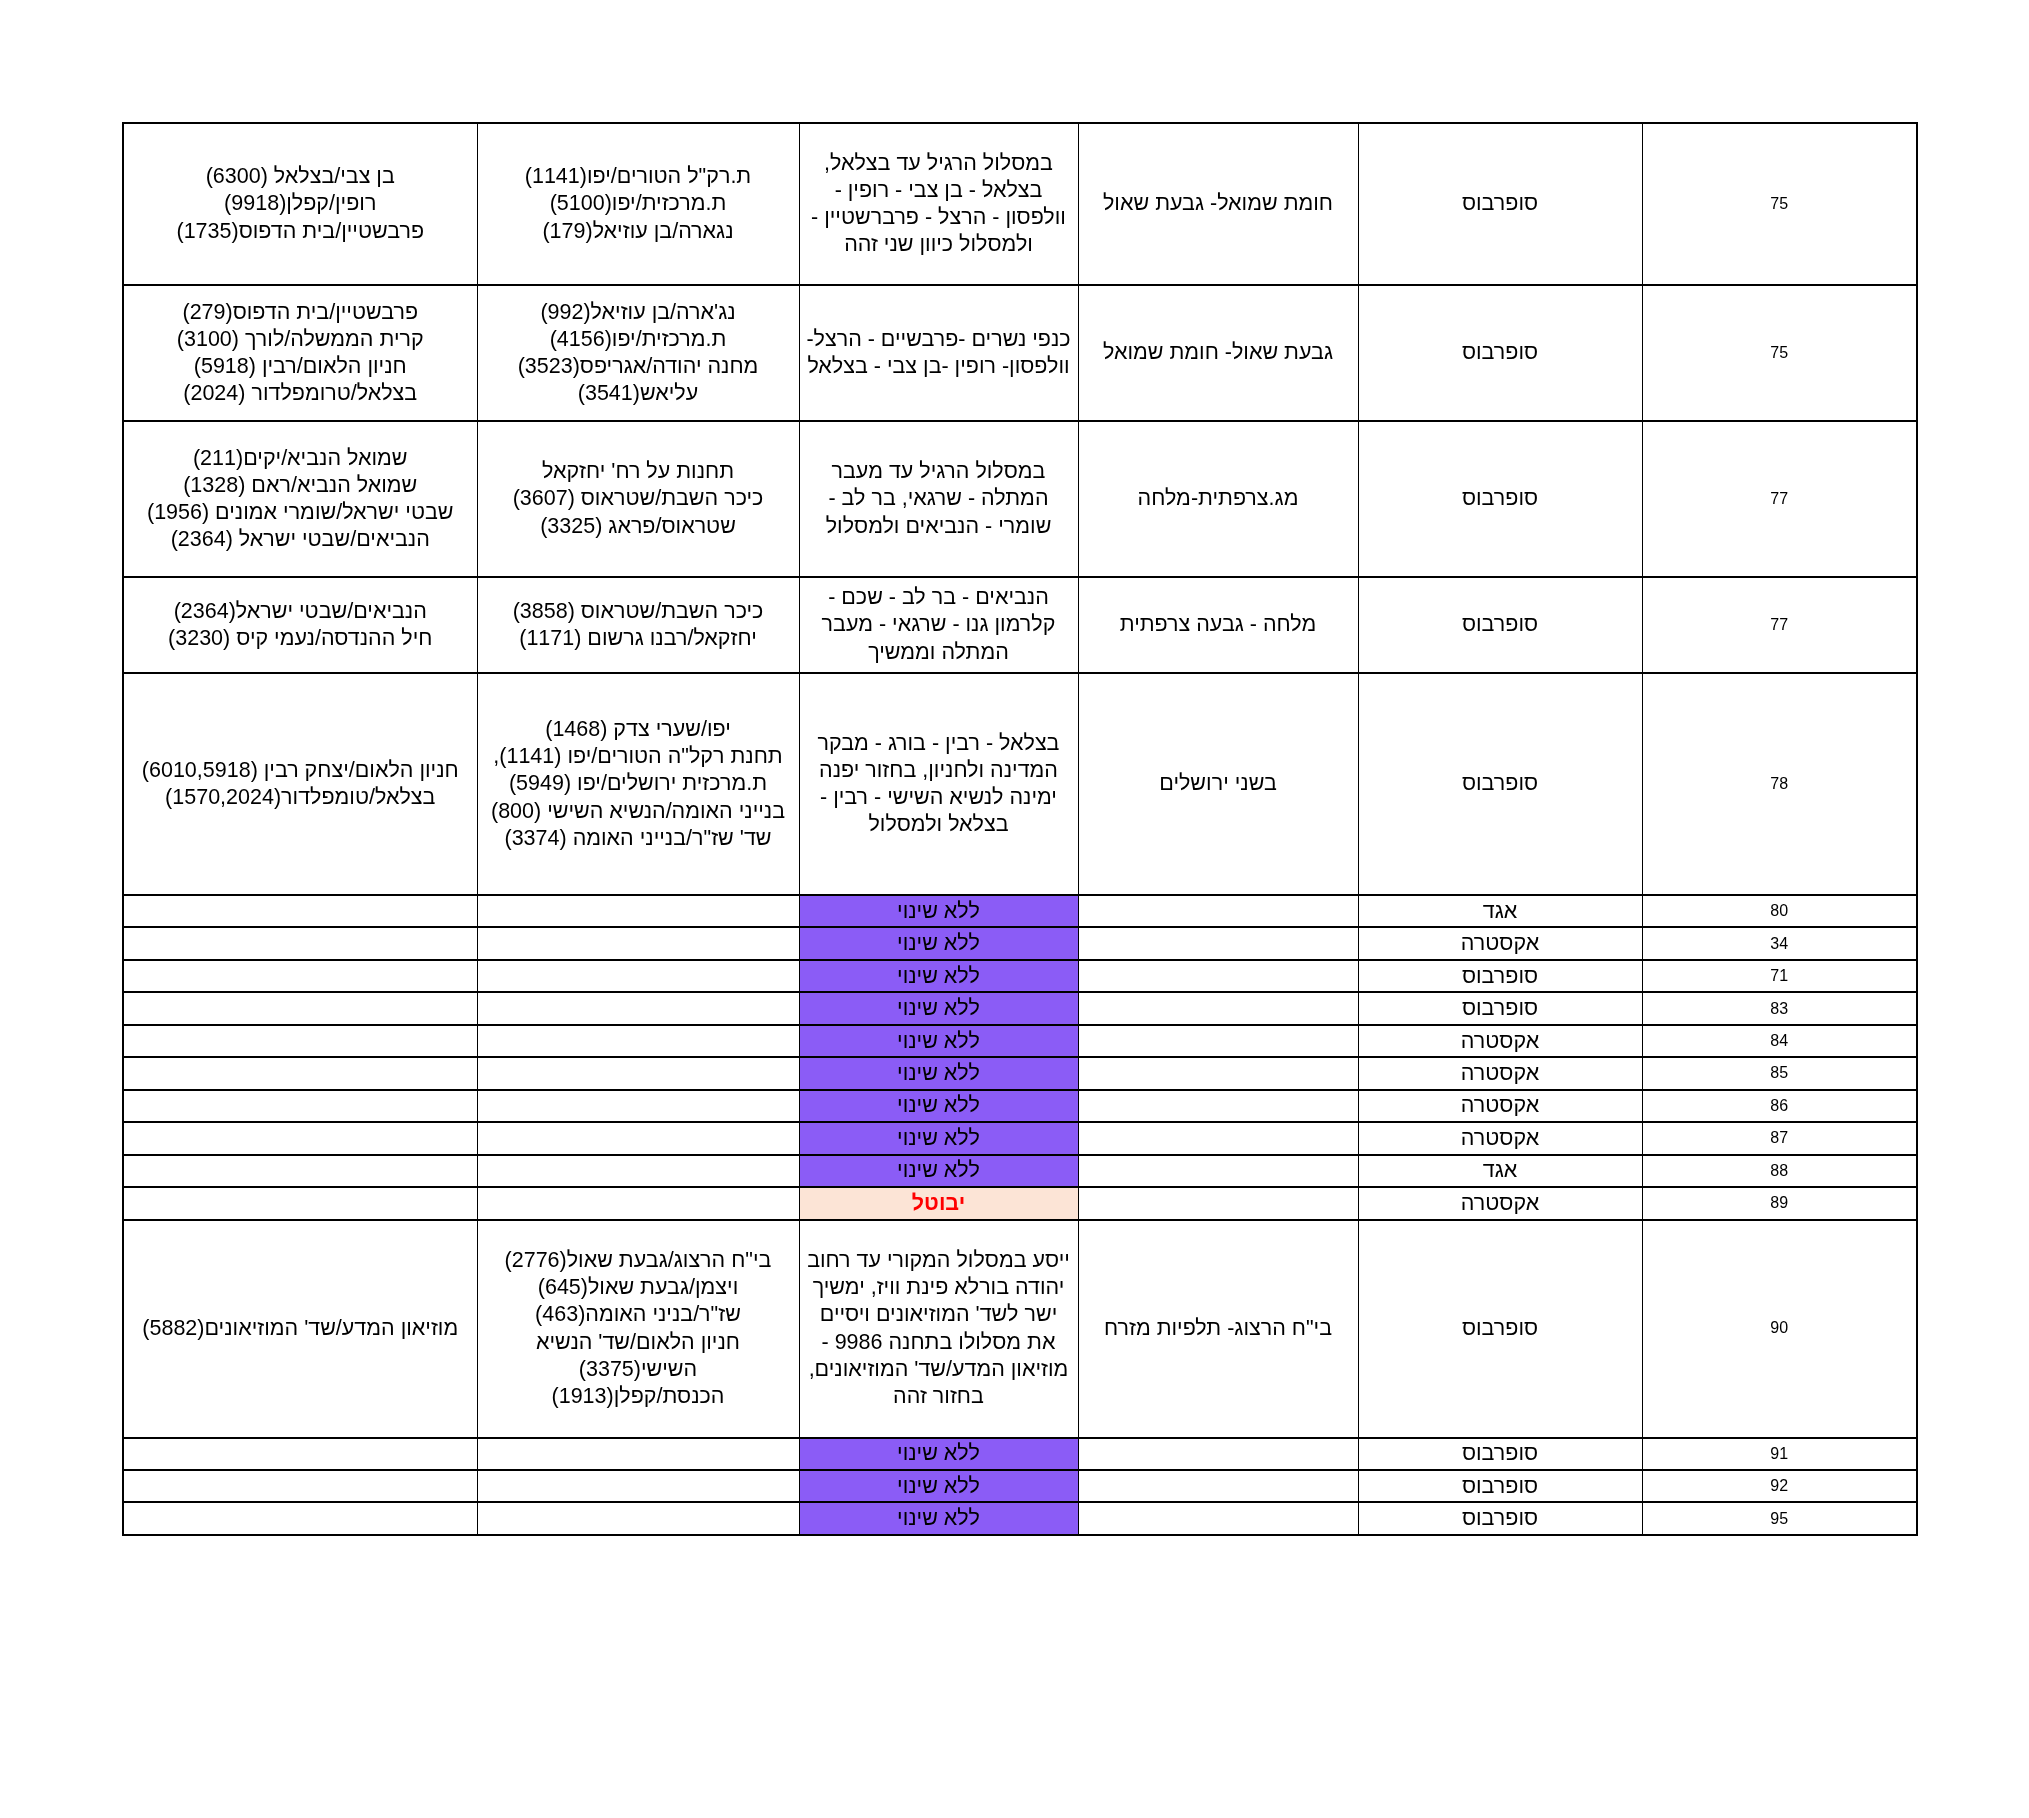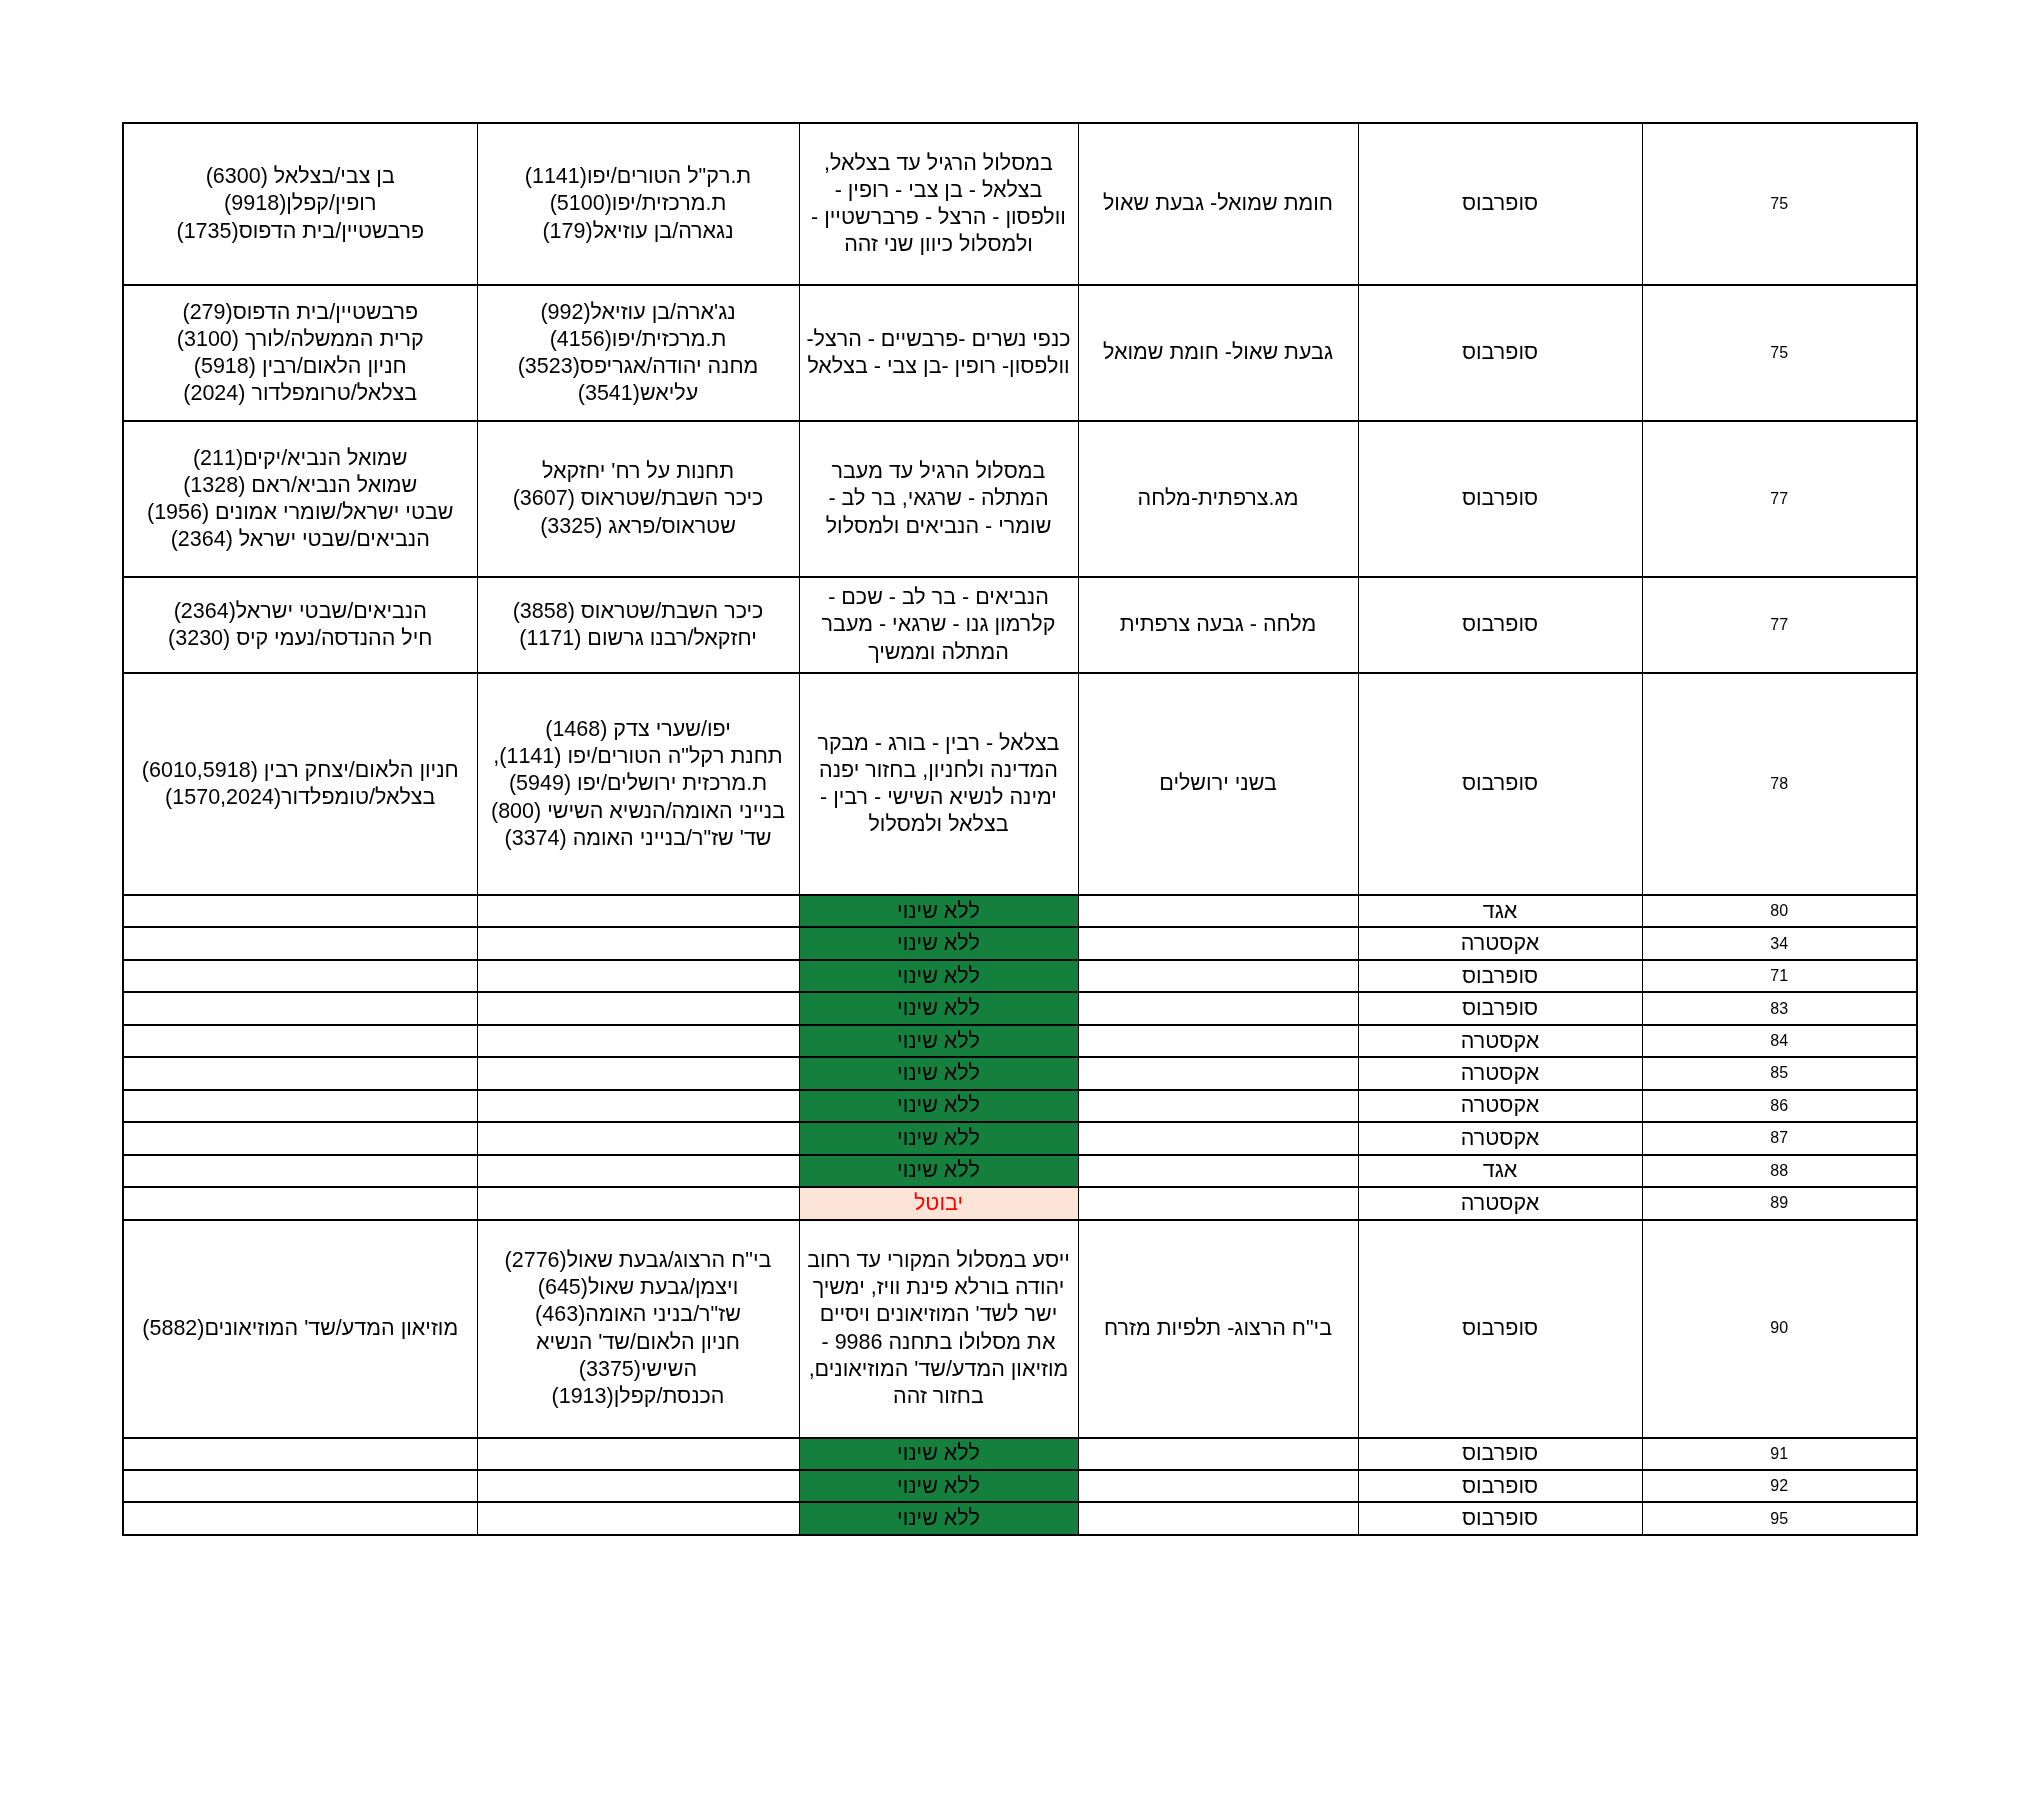--- a/index.html
+++ b/index.html
@@ -18,22 +18,22 @@
     text-align:center;vertical-align:middle;
     padding:1.7px 5px;
     white-space:pre-line;
     word-wrap:break-word;
     overflow:hidden;
   }
   td.c-line{font-size:16px;}
   tr.h196{height:162px;} tr.h165{height:136px;} tr.h189{height:156px;}
   tr.h116{height:96px;} tr.h268{height:222px;} tr.h264{height:218px;}
   tr.h36{height:30px;}
-  td.bg-yellow{background:#15803d;}
-  td.bg-pink{background:#FCE4D6;color:#FF0000;font-weight:normal;}
+  td.bg-yellow{background:#8b5cf6;}
+  td.bg-pink{background:#FCE4D6;color:#FF0000;font-weight:bold;}
 </style>
 </head>
 <body>
 
 <div class="page">
   <table class="buslines" dir="rtl">
     <colgroup>
       <col style="width:275px">
         <col style="width:284px">
         <col style="width:280px">

